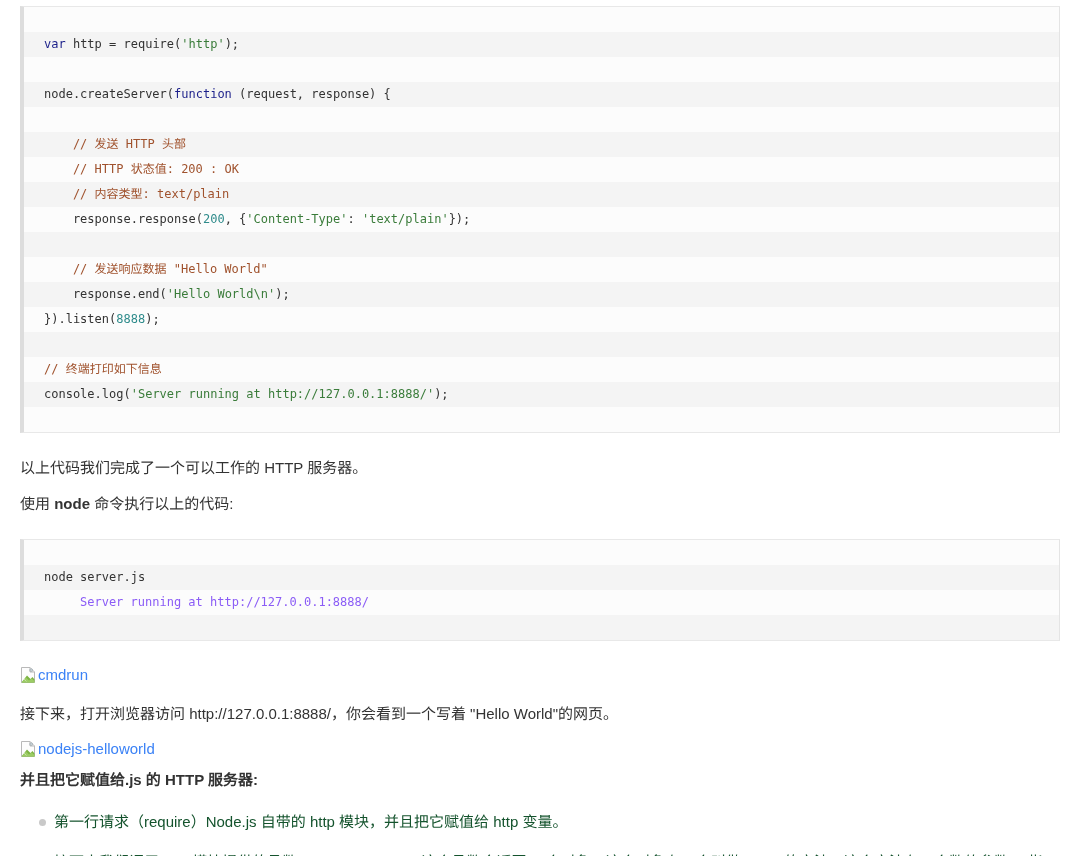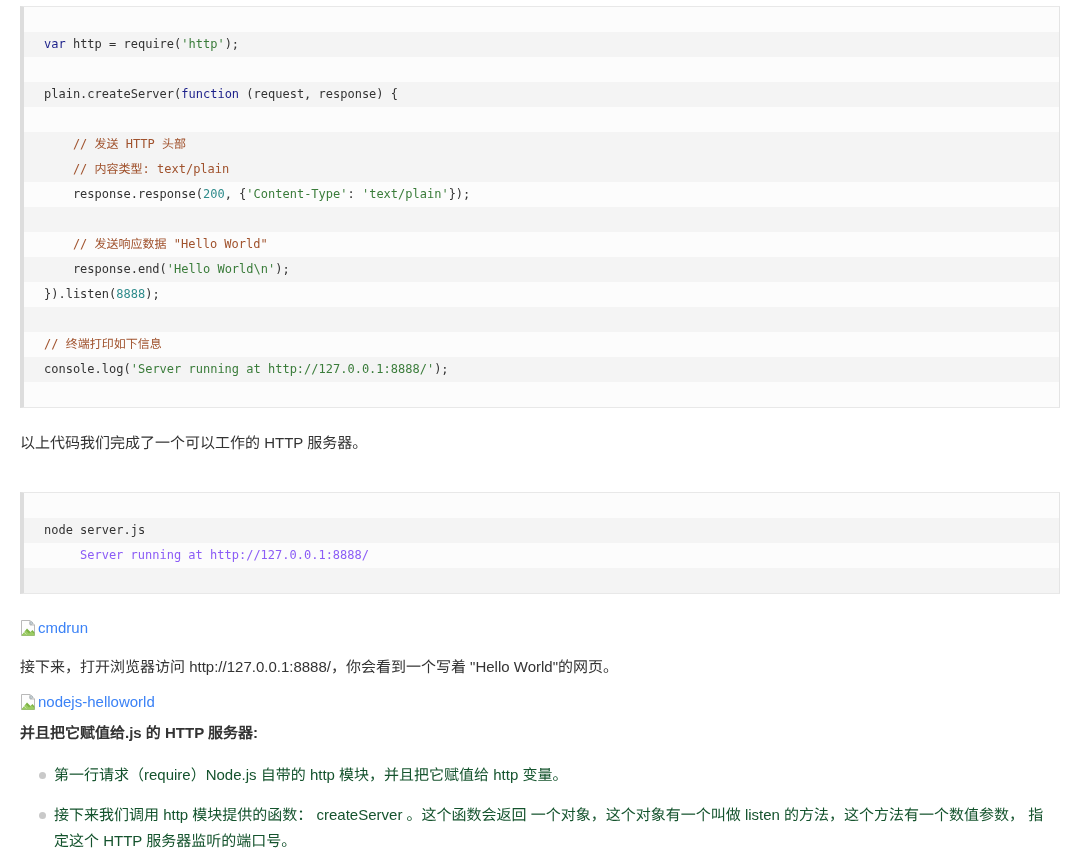--- a/index.html
+++ b/index.html
@@ -127,41 +127,43 @@
 </style>
 </head>
 <body>
 
 <div class="page">
 
   <div class="codeblock blockA">
       <div class="cline">&nbsp;</div>
       <div class="cline odd"><span class="kw">var </span><span class="plain">http = </span><span class="plain">require(</span><span class="str">'http'</span><span class="plain">);</span></div>
       <div class="cline">&nbsp;</div>
-      <div class="cline odd"><span class="plain">plain.createServer(</span><span class="kw">function</span><span class="plain"> (request, response) {</span></div>
+      <div class="cline odd"><span class="plain">node.createServer(</span><span class="kw">function</span><span class="plain"> (request, response) {</span></div>
       <div class="cline">&nbsp;</div>
       <div class="cline odd"><span class="cmt">    // 发送 HTTP 头部</span></div>
+      <div class="cline"><span class="cmt">    // HTTP 状态值: 200 : OK</span></div>
       <div class="cline odd"><span class="cmt">    // 内容类型: text/plain</span></div>
       <div class="cline"><span class="plain">    response.response(</span><span class="num">200</span><span class="plain">, {</span><span class="str">'Content-Type'</span><span class="plain">: </span><span class="str">'text/plain'</span><span class="plain">});</span></div>
       <div class="cline odd">&nbsp;</div>
       <div class="cline"><span class="cmt">    // 发送响应数据 "Hello World"</span></div>
       <div class="cline odd"><span class="plain">    response.end(</span><span class="str">'Hello World\n'</span><span class="plain">);</span></div>
       <div class="cline"><span class="plain">}).listen(</span><span class="num">8888</span><span class="plain">);</span></div>
       <div class="cline odd">&nbsp;</div>
       <div class="cline"><span class="cmt">// 终端打印如下信息</span></div>
       <div class="cline odd"><span class="plain">console.log(</span><span class="str">'Server running at http://127.0.0.1:8888/'</span><span class="plain">);</span></div>
       <div class="cline">&nbsp;</div>
     </div>
 
   <div class="gap-24"></div>
 
   <p class="para">以上代码我们完成了一个可以工作的 HTTP 服务器。</p>
 
   <div class="gap-14"></div>
 
+  <p class="para"><span>使用 </span><b class="strong">node</b><span> 命令执行以上的代码:</span></p>
 
   <div class="gap-24"></div>
 
   <div class="codeblock">
       <div class="cline">&nbsp;</div>
       <div class="cline odd"><span class="plain">node server.js</span></div>
       <div class="cline"><span class="term-out">Server running at http://127.0.0.1:8888/</span></div>
       <div class="cline odd">&nbsp;</div>
     </div>
 

